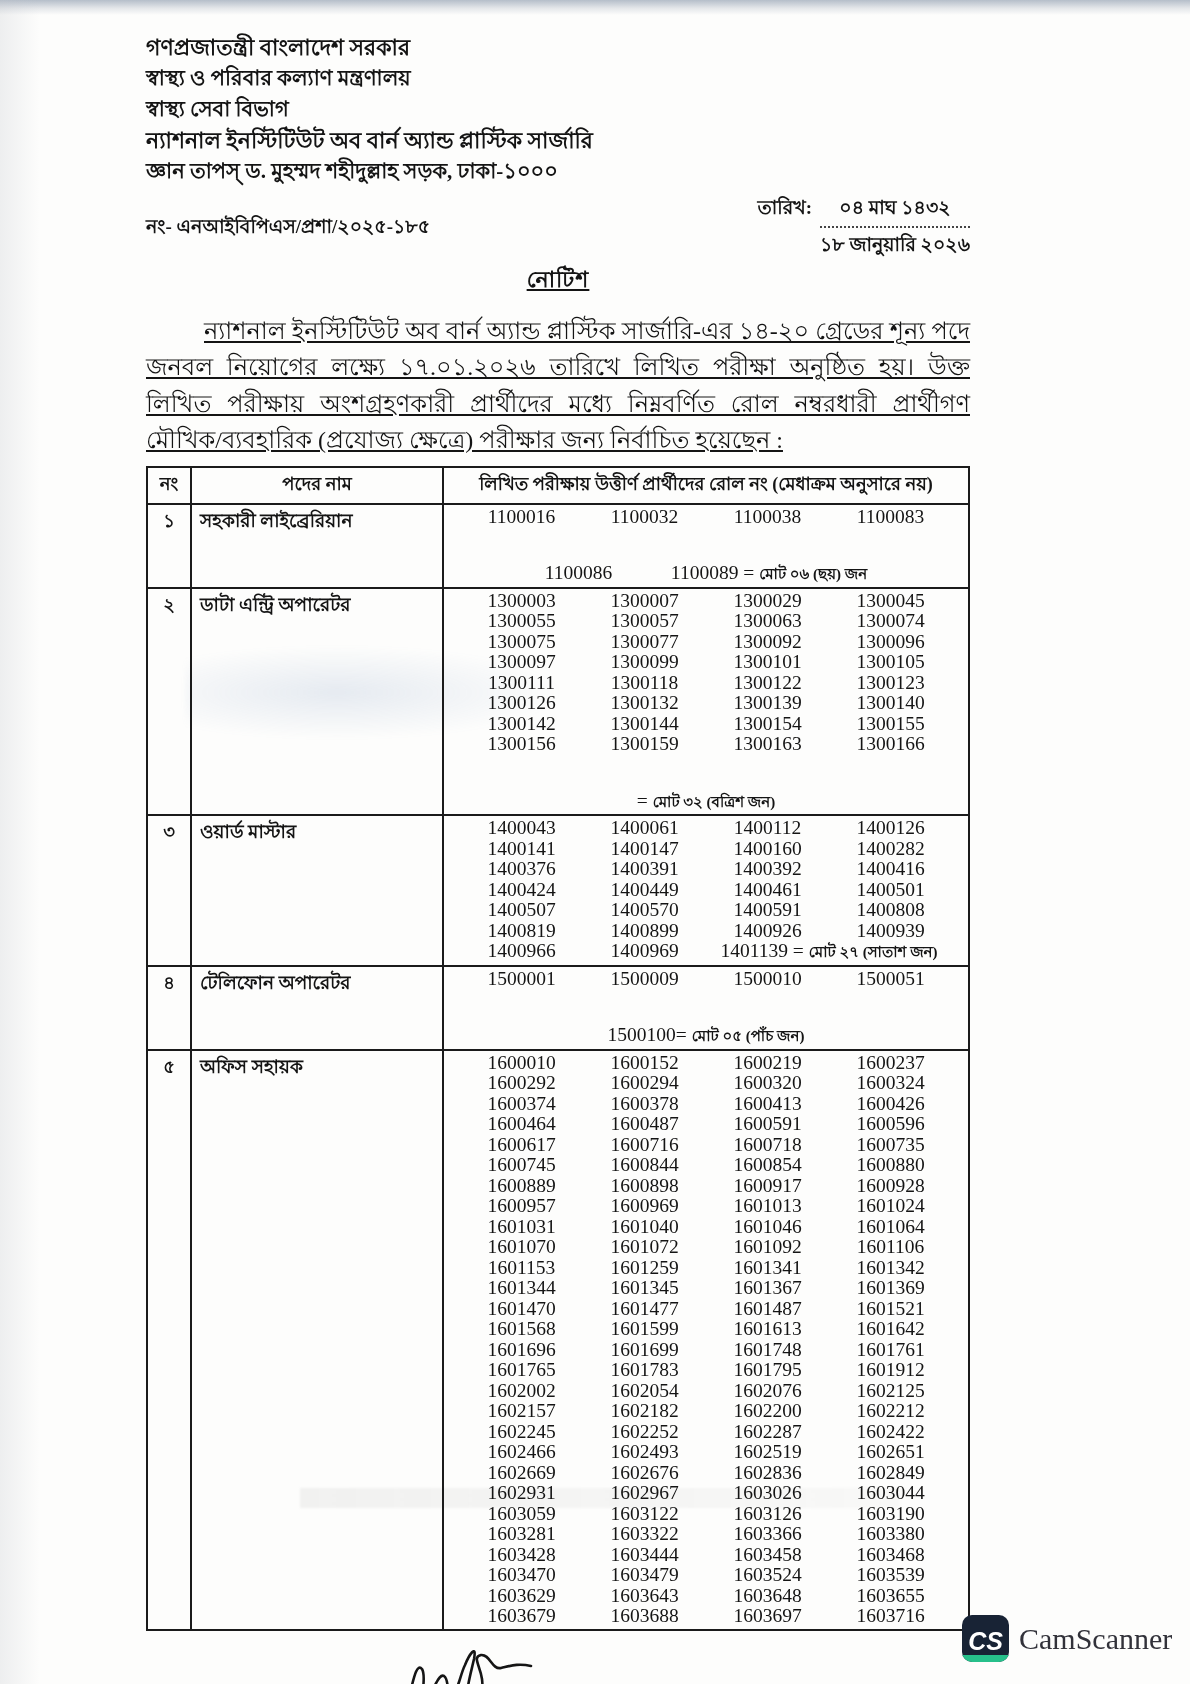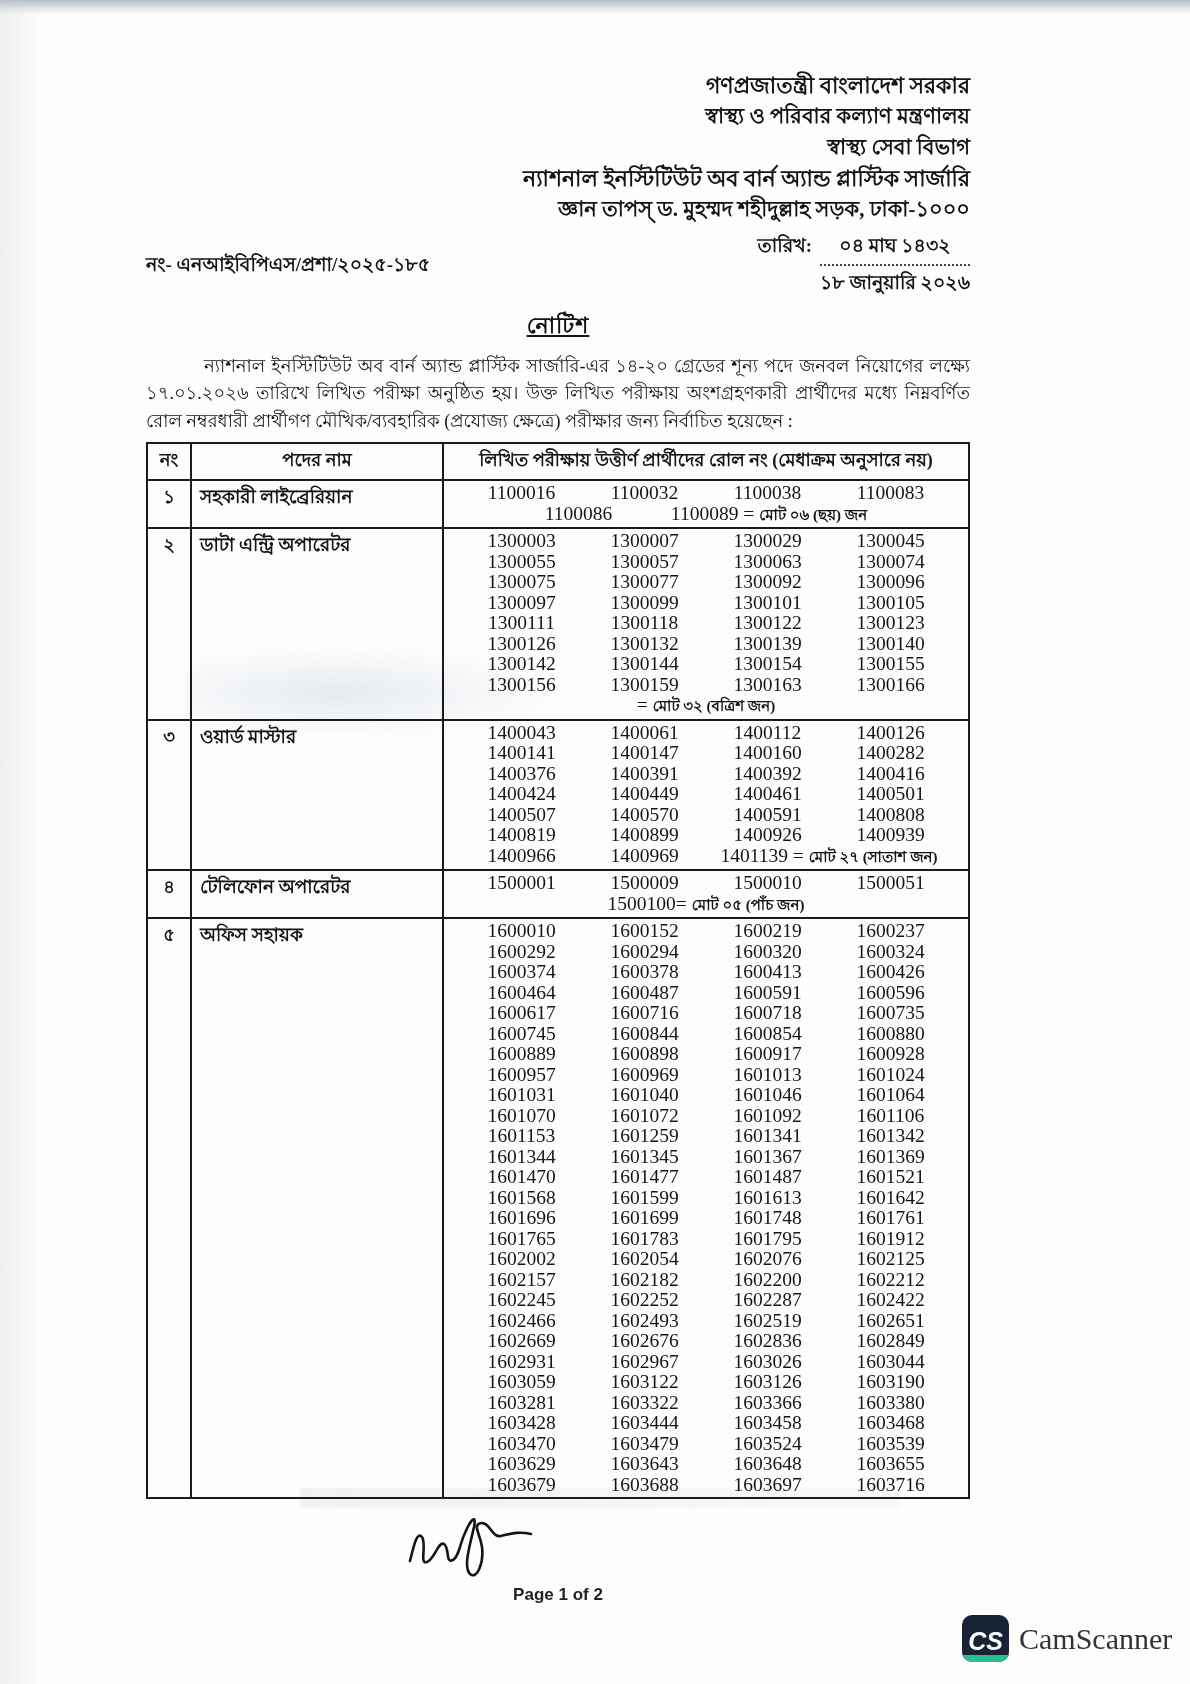--- a/index.html
+++ b/index.html
@@ -15,43 +15,43 @@
   .scan-left{position:absolute;top:0;left:0;bottom:0;width:40px;
     background:linear-gradient(90deg,rgba(190,194,200,.25),rgba(255,255,255,0));}
   .ghost-stamp{position:absolute;left:185px;top:645px;width:380px;height:95px;
     background:radial-gradient(ellipse at 40% 50%,rgba(110,140,185,.16),rgba(110,140,185,0) 70%);
     filter:blur(2px);}
   .ghost-footer{position:absolute;left:300px;top:1488px;width:600px;height:20px;
     background:linear-gradient(90deg,rgba(140,140,140,.10),rgba(140,140,140,.04));
     filter:blur(1px);}
   .content{position:absolute;left:146px;top:0;width:824px;}
   
-  .header{text-align:right;padding-top:70px;font-size:22px;line-height:31px;font-weight:600;}
+  .header{text-align:left;padding-top:32px;font-size:22px;line-height:31px;font-weight:600;}
   .header .h-sub{font-size:21px;}
   
   .ref-row{display:flex;justify-content:space-between;align-items:center;margin-top:6px;font-size:19px;}
   .ref-no{font-weight:600;}
   .date-block{display:flex;gap:8px;font-weight:600;}
   .date-stack{text-align:center;font-size:19px;min-width:150px;}
   .date-sep{border-top:2px dotted #444;margin:1px 0 2px;}
   
-  .notice-title{text-align:center;font-size:22px;font-weight:bold;text-decoration:underline;margin-top:8px;letter-spacing:1px;}
-  .body-text{margin-top:8px;font-size:18px;line-height:1.52;text-align:justify;text-indent:58px;}
+  .notice-title{text-align:center;font-size:22px;font-weight:bold;text-decoration:underline;margin-top:0;letter-spacing:1px;}
+  .body-text{margin-top:14px;font-size:24px;line-height:1.52;text-align:justify;text-indent:58px;text-decoration:underline;}
   
   table.notice-table{width:100%;border-collapse:collapse;margin-top:7px;}
   .notice-table th,.notice-table td{border:2px solid #1b1b1b;vertical-align:top;}
   .notice-table th{font-size:18px;font-weight:bold;padding:2px 3px;}
   .th-serial{width:36px;}
   .th-post{width:244px;}
   .serial-cell{text-align:center;font-size:18px;padding-top:2px;font-weight:600;}
   .post-cell{font-size:18.5px;padding:2px 20px 2px 8px;font-weight:600;}
   .rolls-cell{padding:2px 16px;}
   .roll-line{font-size:19.5px;line-height:20.5px;}
   .roll-line.grid{display:grid;grid-template-columns:repeat(4,1fr);text-align:center;}
-  .roll-line.center{text-align:center;white-space:pre;}
+  .roll-line.center{text-align:center;white-space:pre;margin-top:36px;}
   .bn{font-weight:bold;font-size:15px;}
   
   .sig{margin:6px 0 0 258px;height:74px;}
   .page-num{text-align:center;margin-top:6px;font-family:"Liberation Sans","DejaVu Sans",sans-serif;font-weight:bold;font-size:17px;color:#222;}
   .camscanner{position:absolute;left:962px;top:1615px;display:flex;align-items:center;gap:10px;}
   .cs-badge{width:47px;height:47px;border-radius:10px;position:relative;overflow:hidden;
     display:flex;align-items:center;justify-content:center;}
   .cs-badge .cs-init{color:#fff;font-weight:bold;font-style:italic;font-size:25px;
     font-family:"Liberation Sans","DejaVu Sans",sans-serif;margin-bottom:4px;margin-top:9px;}
   .cs-green{position:absolute;bottom:0;left:0;right:0;height:7px;}

